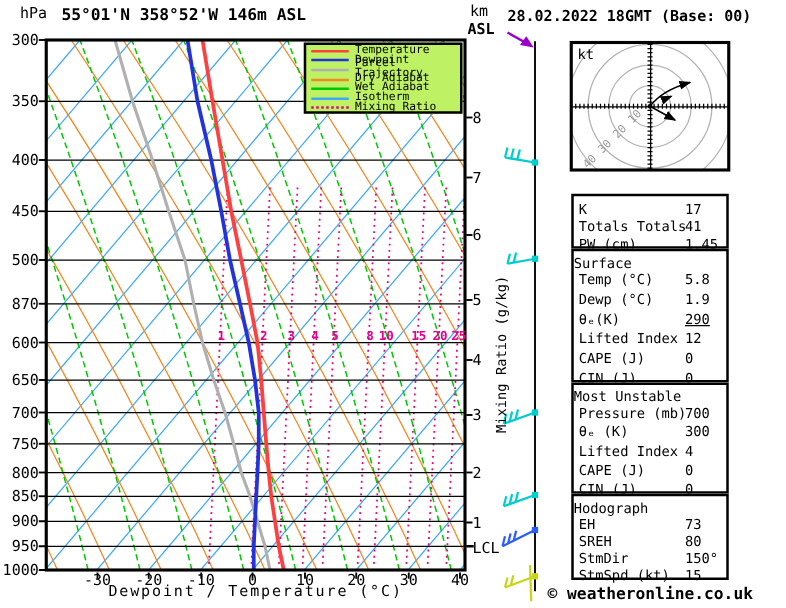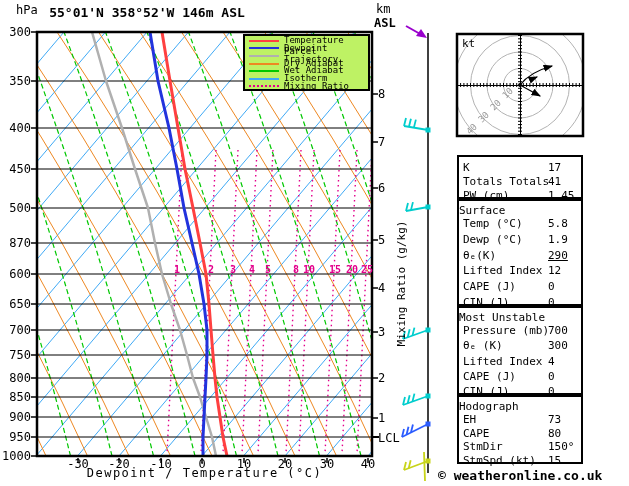--- a/index.html
+++ b/index.html
@@ -272,20 +272,21 @@
         <path d="M530,80 L537,77" fill="none" stroke="#000" stroke-width="1.2" marker-end="url(#arr)"></path>
         <path d="M520,85 L540,96" fill="none" stroke="#000" stroke-width="1.2" marker-end="url(#arr)"></path>
       </g>
       <rect x="457" y="34" width="126" height="102" fill="none" stroke="#000" stroke-width="2.5"></rect>
     </svg>
 
   <span class="t" style="left:16px;top:3px;font-size:12px;">hPa</span>
   <span class="t bold" style="left:37px;top:5px;width:220px;text-align:center;font-size:13px;">55°01'N 358°52'W 146m ASL</span>
   <span class="t" style="left:376px;top:2px;font-size:12px;">km</span>
   <span class="t" style="left:374px;top:16px;font-size:12px;font-weight:bold;">ASL</span>
+  <span class="t bold" style="left:406px;top:6px;font-size:12px;">28.02.2022 18GMT (Base: 00)</span>
 
   <div id="legend">
       <div class="lrow">
         <div class="lswatch" style="border-top: 2px solid rgb(255, 64, 64);"></div>
         <span class="llabel">Temperature</span>
       </div>
       <div class="lrow">
         <div class="lswatch" style="border-top: 2px solid rgb(34, 51, 221);"></div>
         <span class="llabel">Dewpoint</span>
       </div>
@@ -355,21 +356,21 @@
         <span class="tvalue" style="top: 46.5px;">4</span>
         <span class="tlabel" style="top: 61.75px;">CAPE (J)</span>
         <span class="tvalue" style="top: 61.75px;">0</span>
         <span class="tlabel" style="top: 77px;">CIN (J)</span>
         <span class="tvalue" style="top: 77px;">0</span>
       </div>
       <div class="tbox" style="top: 395px; height: 69px; padding-left: 14px;">
         <div class="thead" style="top: 3px;">Hodograph</div>
         <span class="tlabel" style="top: 16px;">EH</span>
         <span class="tvalue" style="top: 16px;">73</span>
-        <span class="tlabel" style="top: 29.6667px;">CAPE</span>
+        <span class="tlabel" style="top: 29.6667px;">SREH</span>
         <span class="tvalue" style="top: 29.6667px;">80</span>
         <span class="tlabel" style="top: 43.3333px;">StmDir</span>
         <span class="tvalue" style="top: 43.3333px;">150°</span>
         <span class="tlabel" style="top: 57px;">StmSpd (kt)</span>
         <span class="tvalue" style="top: 57px;">15</span>
       </div>
     </div>
 <span class="t" style="position:absolute;white-space:nowrap;left:0px;top:25px;width:31px;text-align:right;font-size:12px;">300</span>
     <span class="t" style="position:absolute;white-space:nowrap;left:0px;top:74px;width:31px;text-align:right;font-size:12px;">350</span>
     <span class="t" style="position:absolute;white-space:nowrap;left:0px;top:121px;width:31px;text-align:right;font-size:12px;">400</span>

